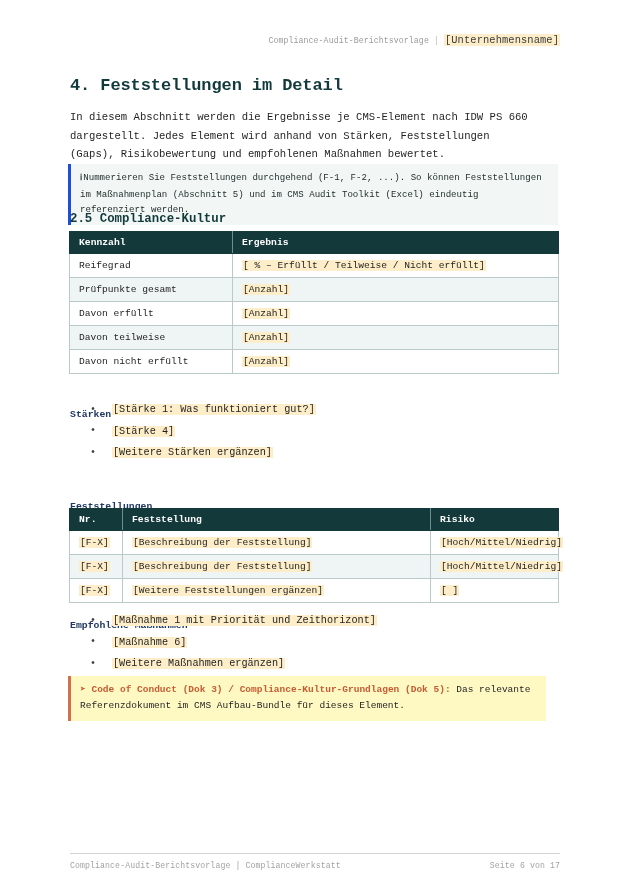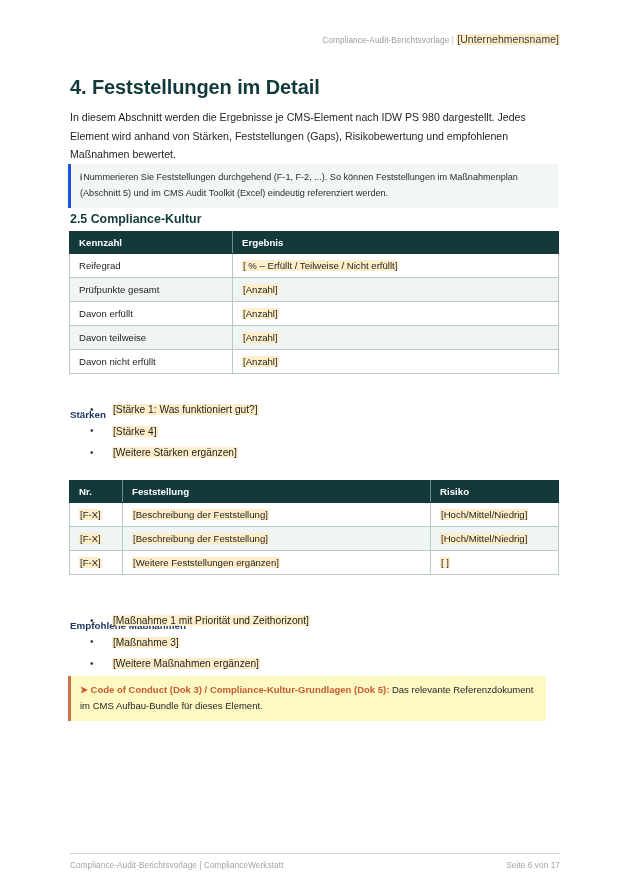--- a/index.html
+++ b/index.html
@@ -14,20 +14,21 @@
     color: #1a1a1a;
     position: relative;
     overflow: hidden;
   }
   .page {
     width: 630px;
     height: 896px;
     box-sizing: border-box;
     padding: 0;
     position: relative;
+    font-family: Liberation Mono, monospace;
   }
 
   
   .doc-header {
     position: absolute;
     top: 34px;
     left: 70px;
     right: 70px;
     text-align: right;
     font-size: 8.2px;
@@ -41,21 +42,21 @@
     font-size: 10.4px;
     padding: 0 1px;
   }
   .doc-header .hdr-sep { color: #b9b9b9; }
 
   
   .h1 {
     position: absolute;
     left: 70px;
     top: 76px;
-    font-size: 20px;
+    font-size: 17px;
     font-weight: bold;
     color: #123a3c;
     letter-spacing: -0.1px;
   }
   .intro {
     position: absolute;
     left: 70px;
     top: 108px;
     width: 470px;
     font-size: 10.6px;
@@ -129,21 +130,21 @@
     padding: 5px 8px 5px 9px;
     border: 1px solid #b9c9c7;
     color: #1f1f1f;
     vertical-align: top;
     line-height: 13px;
   }
   table.doctable tr.odd td { background: #ffffff; }
   table.doctable tr.even td { background: #eff4f4; }
 
   .t-kennzahl { top: 231px; }
-  .t-fest { top: 480px; }
+  .t-fest { top: 508px; }
 
   .hl {
     background: #fdeec9;
     padding: 0 1px;
   }
 
   
   ul.doclist {
     position: absolute;
     left: 86px;
@@ -216,21 +217,21 @@
 <div class="page">
 
   <div class="doc-header">
     <span>Compliance-Audit-Berichtsvorlage</span>
     <span class="hdr-sep">|</span>
     <span class="hdr-company">[Unternehmensname]</span>
   </div>
 
   <div class="h1">4. Feststellungen im Detail</div>
 
-  <div class="intro">In diesem Abschnitt werden die Ergebnisse je CMS-Element nach IDW PS 980 dargestellt. Jedes Element wird anhand von Stärken, Feststellungen (Gaps), Risikobewertung und empfohlenen Maßnahmen bewertet.</div>
+  <div class="intro">In diesem Abschnitt werden die Ergebnisse je CMS-Element nach IDW PS 660 dargestellt. Jedes Element wird anhand von Stärken, Feststellungen (Gaps), Risikobewertung und empfohlenen Maßnahmen bewertet.</div>
 
   <div class="infobox">
     <span class="i-glyph">ℹ</span><span>Nummerieren Sie Feststellungen durchgehend (F-1, F-2, ...). So können Feststellungen im Maßnahmenplan (Abschnitt 5) und im CMS Audit Toolkit (Excel) eindeutig referenziert werden.</span>
   </div>
 
   <div class="h2 h2-kultur">2.5 Compliance-Kultur</div>
 
   <table class="doctable t-kennzahl">
     <colgroup>
         <col style="width:163px">
@@ -302,21 +303,21 @@
         <td><span class="hl">[F-X]</span></td>
         <td><span class="hl">[Weitere Feststellungen ergänzen]</span></td>
         <td><span class="hl">[   ]</span></td>
       </tr>
     </tbody>
   </table>
 
   <div class="h3 h3-massn">Empfohlene Maßnahmen</div>
   <ul class="doclist l-massn">
     <li><span class="hl">[Maßnahme 1 mit Priorität und Zeithorizont]</span></li>
-    <li><span class="hl">[Maßnahme 3]</span></li>
+    <li><span class="hl">[Maßnahme 6]</span></li>
     <li><span class="hl">[Weitere Maßnahmen ergänzen]</span></li>
   </ul>
 
   <div class="callout">
     <span class="co-arrow">➤</span>
     <span class="co-strong">Code of Conduct (Dok 3) / Compliance-Kultur-Grundlagen (Dok 5):</span>
     <span class="co-rest">Das relevante Referenzdokument im CMS Aufbau-Bundle für dieses Element.</span>
   </div>
 
   <div class="doc-footer">

